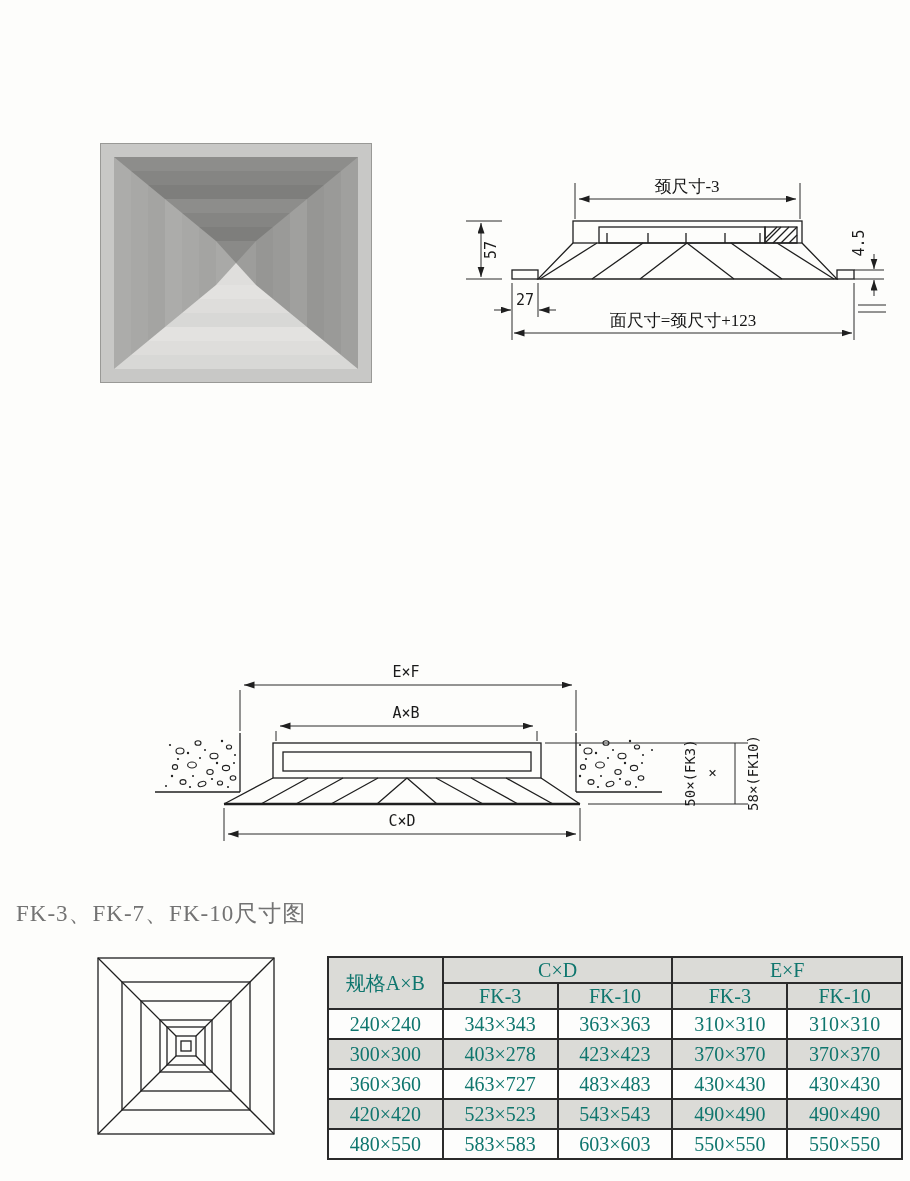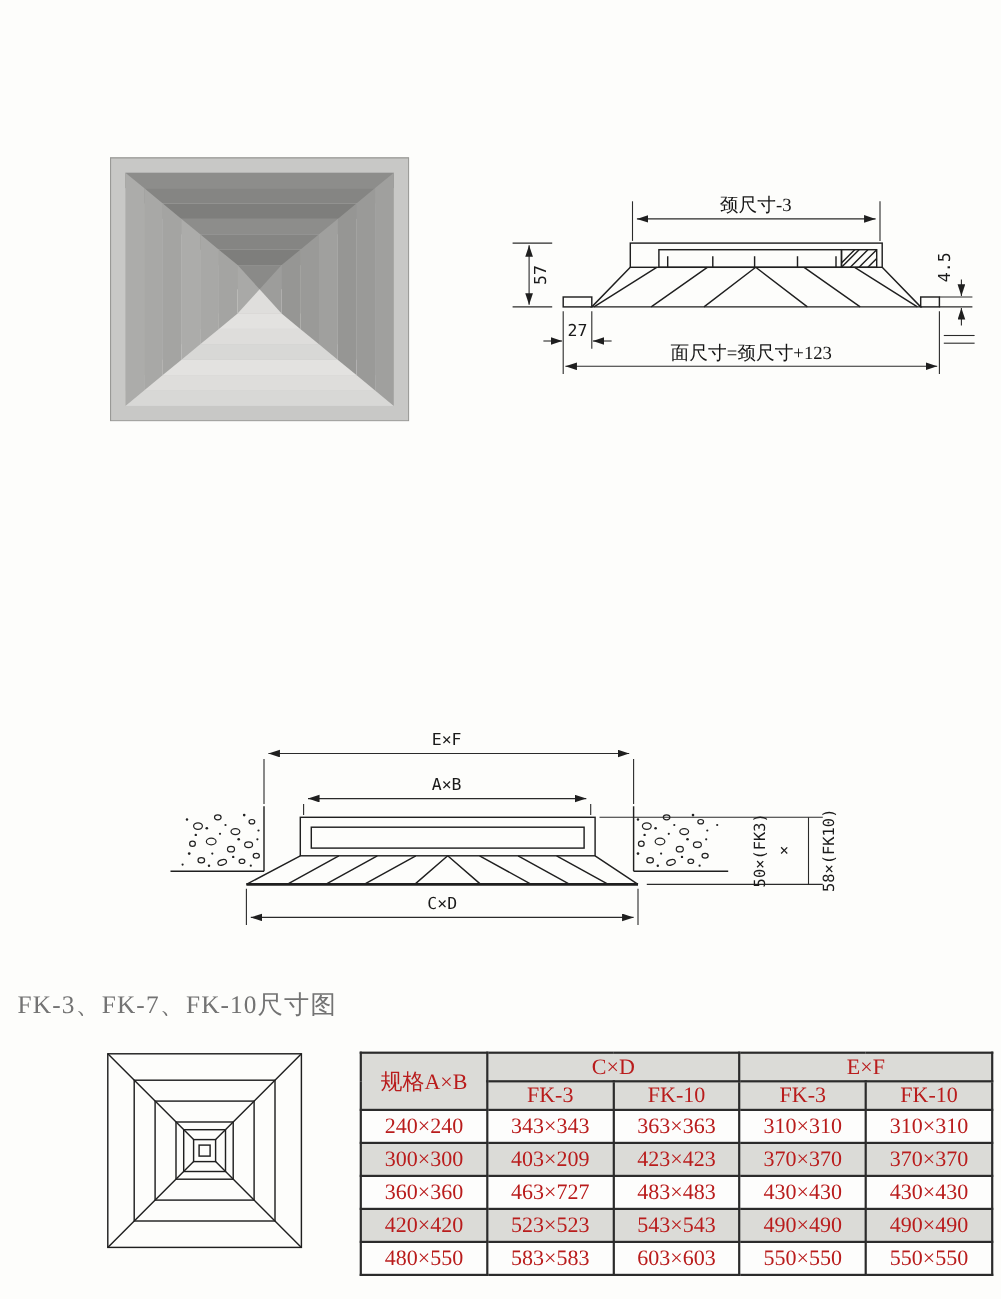--- a/index.html
+++ b/index.html
@@ -32,21 +32,21 @@
   text.cjk  { font-family:"Liberation Serif","DejaVu Serif",serif; font-size:17px; fill:#151515; }
 
   
   #desc { left:14px; top:446px; width:882px; font-size:21px; line-height:28px; text-align:justify; color:#161616; }
   #desc p { text-indent:2em; }
 
   #section-heading { left:16px; top:898px; font-size:23px; letter-spacing:1px; color:#737373; }
 
   
   #dim-table { left:327px; top:956px; width:576px; border-collapse:collapse; table-layout:fixed;
-               font-size:20px; text-align:center; color:#b91c1c; }
+               font-size:20px; text-align:center; color:#0f766e; }
   #dim-table td { border:2px solid #2b2b2b; height:30px; padding:0 2px; }
   #dim-table tr.hdr td { height:26px; }
   .shade { background:#dbdbd7;padding-left:28px; }
   .plain { background:#fdfdfc; }
 </style>
 </head>
 <body>
 
 <div id="page">
 
@@ -247,21 +247,21 @@
       </tr>
       <tr class="plain">
         <td>240×240</td>
         <td>343×343</td>
         <td>363×363</td>
         <td>310×310</td>
         <td>310×310</td>
       </tr>
       <tr class="shade">
         <td>300×300</td>
-        <td>403×209</td>
+        <td>403×278</td>
         <td>423×423</td>
         <td>370×370</td>
         <td>370×370</td>
       </tr>
       <tr class="plain">
         <td>360×360</td>
         <td>463×727</td>
         <td>483×483</td>
         <td>430×430</td>
         <td>430×430</td>

